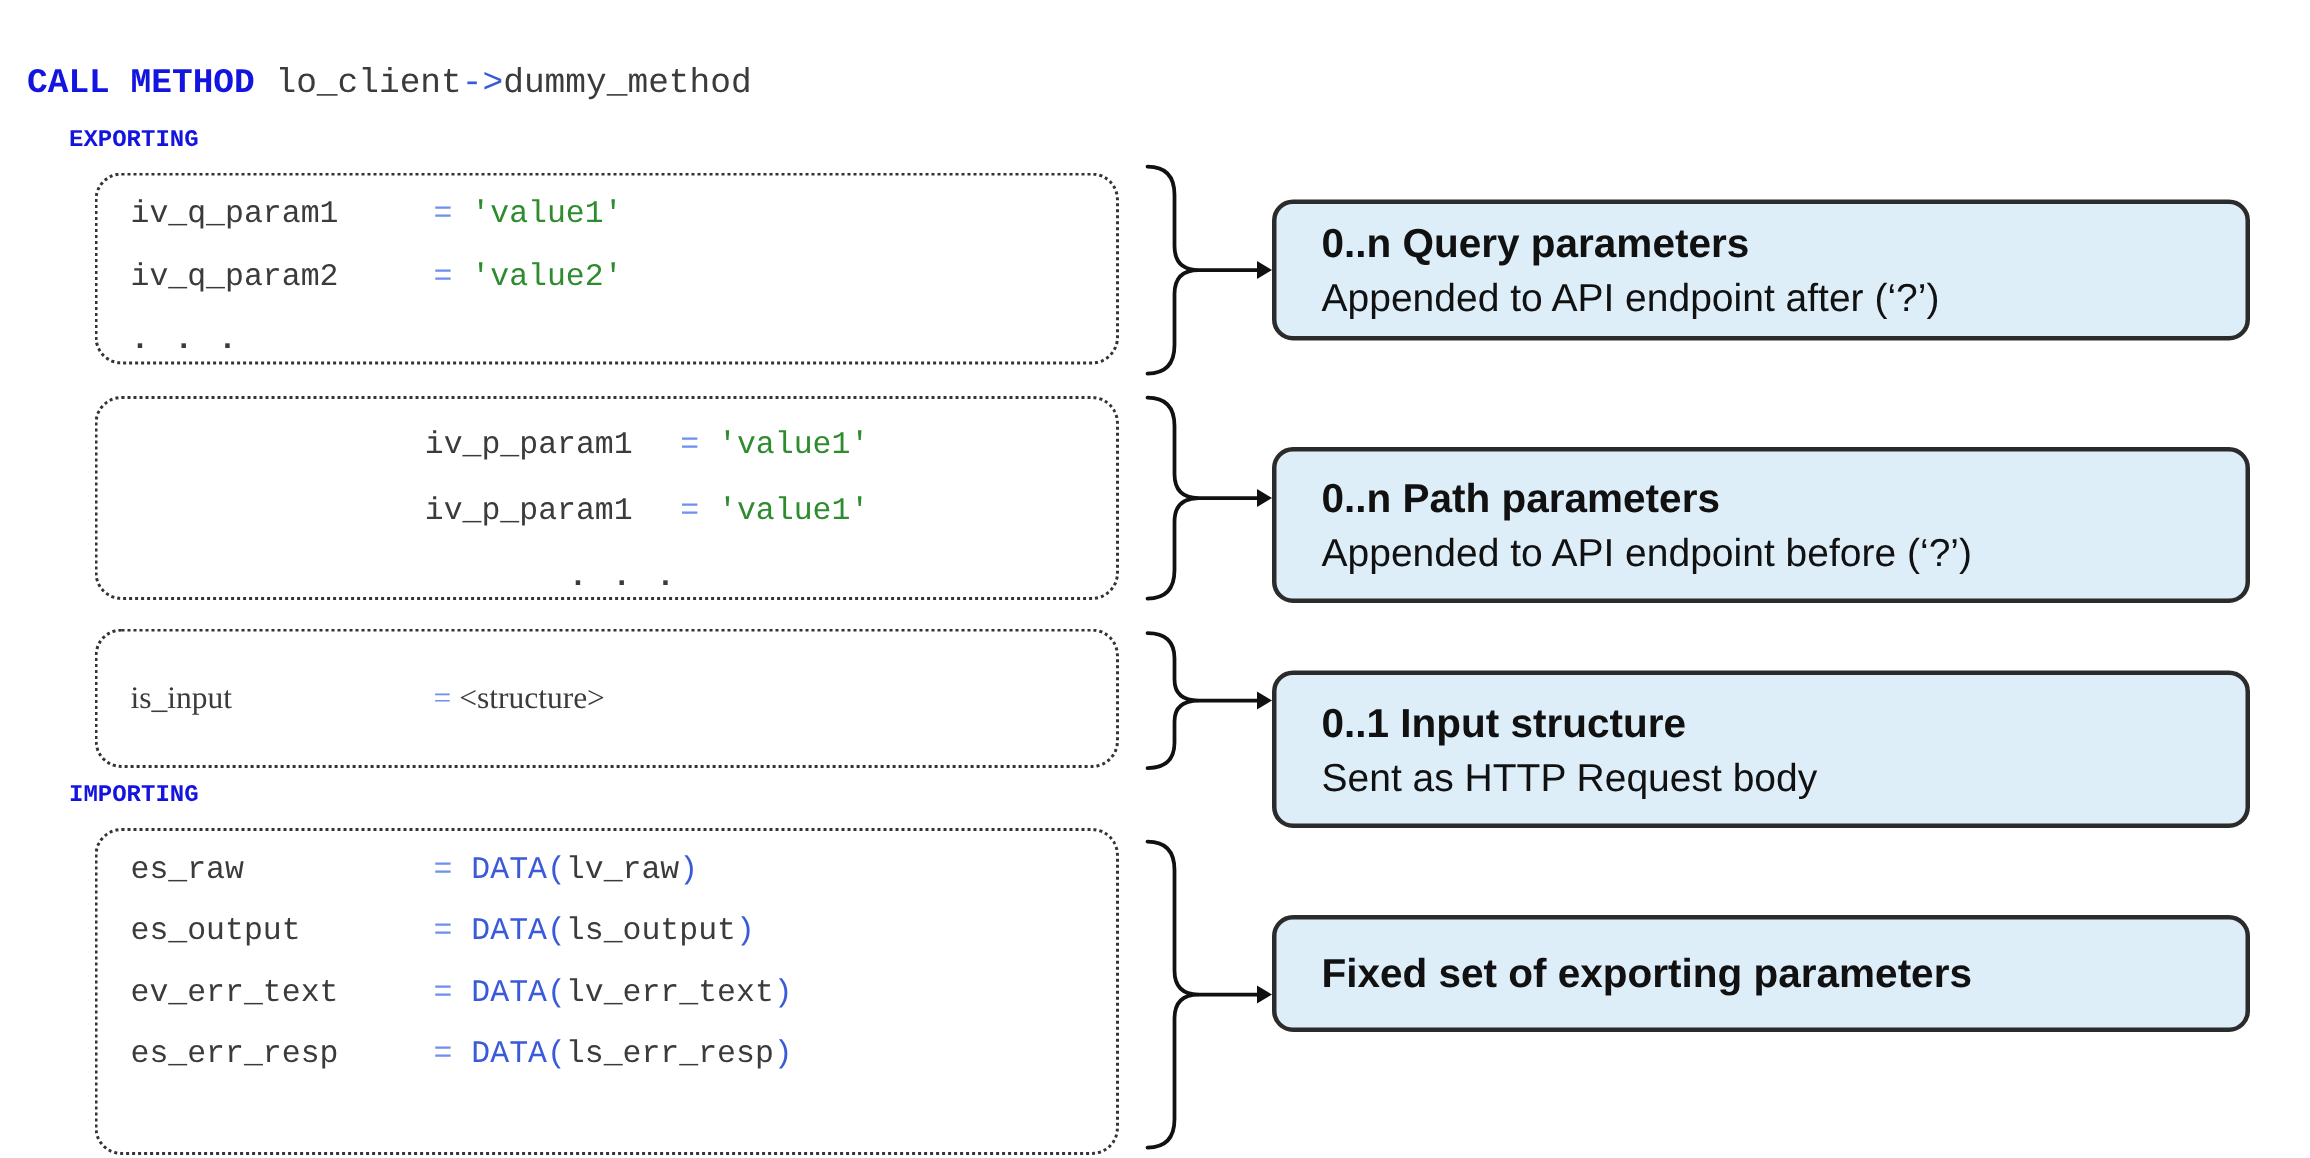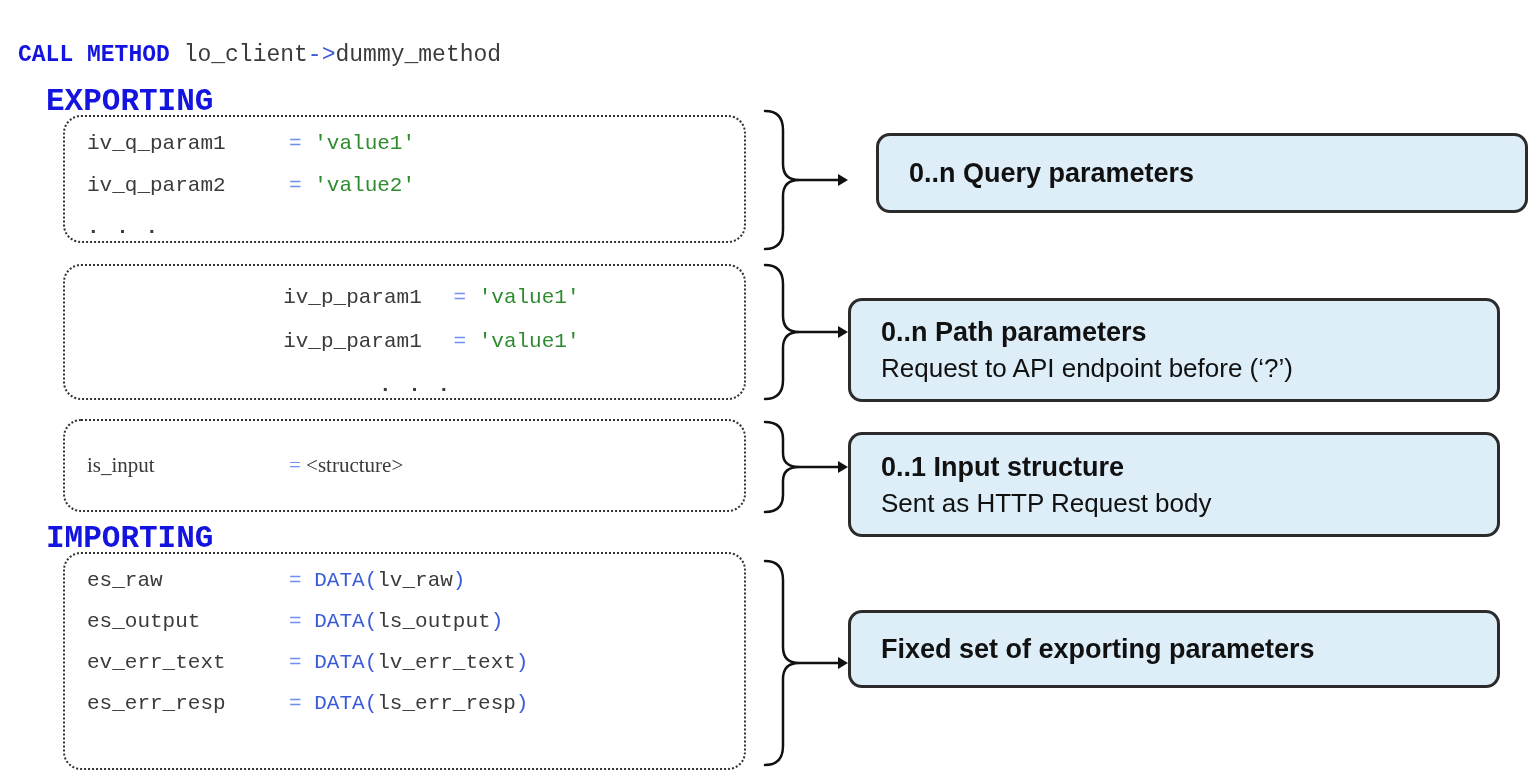--- a/index.html
+++ b/index.html
@@ -8,21 +8,21 @@
   }
   *{margin:0;padding:0;box-sizing:border-box;}
   html,body{background:#ffffff;}
   body{width:1540px;height:772px;position:relative;overflow:hidden;
        font-family:"Liberation Sans",sans-serif;}
   .canvas{position:absolute;inset:0;padding-left:14px;}
 
   
   .code{font-family:"Liberation Mono","DejaVu Sans Mono",monospace;}
   .title-line{position:absolute;left:18px;top:42px;font-size:23px;white-space:pre;}
-  .kw-label{position:absolute;left:46px;font-size:31px;font-weight:bold;color:var(--kw);}
+  .kw-label{position:absolute;left:46px;font-size:16px;font-weight:bold;color:var(--kw);}
   .kw-label.exporting{top:84px;}
   .kw-label.importing{top:521px;}
 
   .code-box{position:absolute;left:63px;width:683px;border:2px dotted #333;
             border-radius:18px;font-size:21px;display:flex;flex-direction:column;}
   .code-box.box1{top:115px;height:128px;padding:6px 0 0 22px;}
   .code-box.box1 .code-line{line-height:42px;}
   .code-box.box2{top:264px;height:136px;padding:10px 0 0 22px;}
   .code-box.box2 .code-line{line-height:44px;text-align:center;}
   .code-box.box3{top:419px;height:93px;padding:0 0 0 22px;justify-content:center;font-family:Liberation Serif, serif;}
@@ -45,23 +45,23 @@
   .brace.b3{top:419px;}
   .brace.b4{top:558px;}
   .brace path,.brace line{stroke:var(--line);stroke-width:2.5;fill:none;stroke-linecap:round;}
   .brace polygon{fill:var(--line);stroke:none;}
 
   
   .callout{position:absolute;left:848px;width:652px;background:var(--callout-bg);
            border:3px solid var(--callout-border);border-radius:14px;
            display:flex;flex-direction:column;justify-content:center;
            padding-left:30px;color:#111;}
-  .callout.c1{top:133px;height:80px;margin-left:28px;}
+  .callout.c1{top:133px;height:94px;}
   .callout.c2{top:285px;height:104px;margin-top:13px;}
-  .callout.c3{top:432px;height:105px;}
+  .callout.c3{top:447px;height:105px;}
   .callout.c4{top:610px;height:78px;}
   .callout-title{font-size:27px;font-weight:bold;line-height:36px;}
   .callout-sub{font-size:26px;line-height:36px;}
   .callout-sub:empty{display:none;}
 </style>
 </head>
 <body>
 
 <div class="canvas">
 
@@ -105,24 +105,25 @@
     <polygon points="76,42 86,48 76,54"></polygon>
   </svg>
   <svg class="brace b4" width="90" height="210" viewBox="0 0 90 210">
     <path d="M 3 3 Q 21 3 21 22 L 21 89 Q 21 105 37 105 Q 21 105 21 121 L 21 188 Q 21 207 3 207"></path>
     <line x1="37" y1="105" x2="76" y2="105"></line>
     <polygon points="76,99 86,105 76,111"></polygon>
   </svg>
 
   <div class="callout c1">
     <div class="callout-title">0..n Query parameters</div>
+    <div class="callout-sub">Appended to API endpoint after (‘?’)</div>
   </div>
   <div class="callout c2">
     <div class="callout-title">0..n Path parameters</div>
-    <div class="callout-sub">Request to API endpoint before (‘?’)</div>
+    <div class="callout-sub">Appended to API endpoint before (‘?’)</div>
   </div>
   <div class="callout c3">
     <div class="callout-title">0..1 Input structure</div>
     <div class="callout-sub">Sent as HTTP Request body</div>
   </div>
   <div class="callout c4">
     <div class="callout-title">Fixed set of exporting parameters</div>
 
   </div>
 

